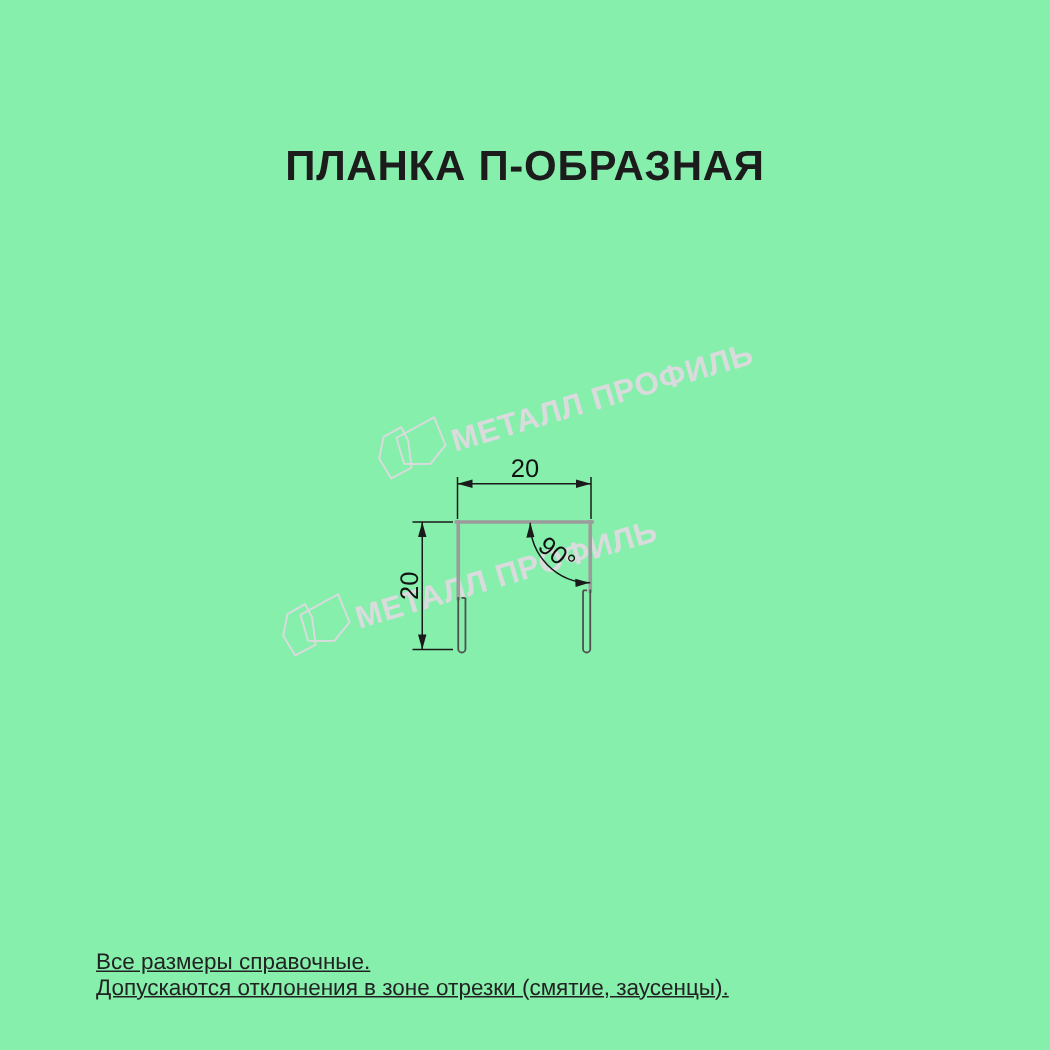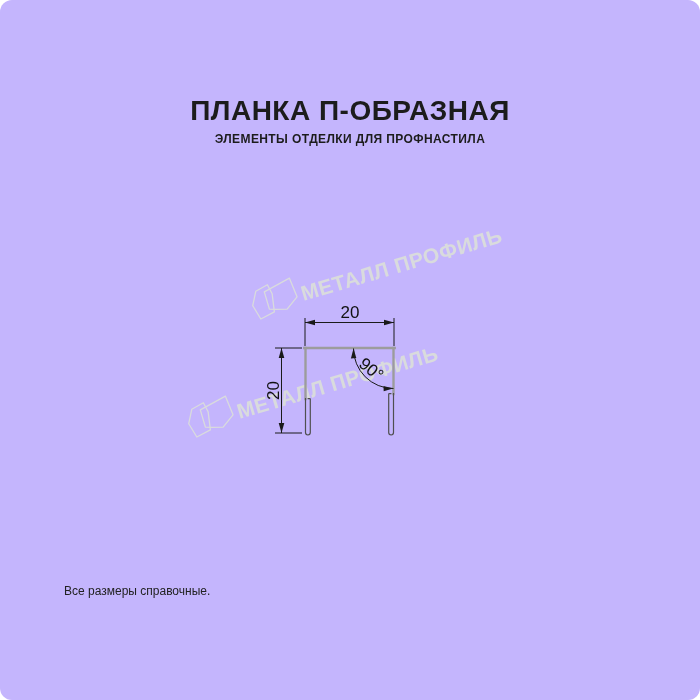--- a/index.html
+++ b/index.html
@@ -1,45 +1,44 @@
 <!DOCTYPE html>
 <html><head>
 <meta charset="utf-8">
 <style>
   html,body{margin:0;padding:0;background:#ffffff;}
-  #page{position:relative;width:700px;height:700px;background:#c4b5fd;overflow:hidden;
-        font-family:"Liberation Sans",sans-serif;border-radius:12px;}
+  #page{position:relative;width:700px;height:700px;background:#86efac;overflow:hidden;
+        font-family:"Liberation Sans",sans-serif;}
   
   #header{position:absolute;top:97px;left:0;width:700px;text-align:center;}
   .title-line{font-weight:bold;font-size:28px;line-height:28px;color:#1c1c1c;
               letter-spacing:0.5px;}
   .subtitle{margin-top:7px;font-weight:bold;font-size:12px;letter-spacing:0.4px;
             color:#1c1c1c;}
   
   #drawing{position:absolute;left:0;top:0;width:700px;height:700px;}
   .pline{stroke:#9c9c9c;stroke-width:2.4;fill:none;stroke-linecap:square;}
   .hem{stroke:#4f4f4f;stroke-width:1.2;fill:none;}
   .dim{stroke:#1a1a1a;stroke-width:1;fill:none;}
   .dimfill{fill:#1a1a1a;stroke:none;}
   .dimtext{fill:#111111;font-family:"Liberation Sans",sans-serif;font-size:17px;}
   .wm{stroke:#d9dbdd;stroke-width:1.3;fill:none;stroke-linejoin:round;}
   .wmtext{fill:#d9dbdd;font-family:"Liberation Sans",sans-serif;font-weight:bold;
           font-size:21px;letter-spacing:0.5px;}
   
-  #footer{position:absolute;left:64px;top:583px;font-size:12px;line-height:16.5px;
-          color:#222222;}
+  #footer{position:absolute;left:64px;top:634px;font-size:15px;line-height:16.5px;
+          color:#222222;text-decoration:underline;}
 </style>
 </head>
 <body>
 
 <div id="page">
 
   <div id="header">
     <div class="title-line">ПЛАНКА П-ОБРАЗНАЯ</div>
-    <div class="subtitle">ЭЛЕМЕНТЫ ОТДЕЛКИ ДЛЯ ПРОФНАСТИЛА</div>
   </div>
 
   <svg id="drawing" viewBox="0 0 700 700" aria-hidden="true">
 
     <g transform="translate(246,290) rotate(-16.5)">
       <g>
         <path class="wm" d="M2,17 L9,4 L22,1 L24,11 L21,29 L6,32 Z"></path>
         <path class="wm" d="M17,7 L45,1 L47,21 L34,30 L23,27 L17,25 Z"></path>
       </g>
       <text class="wmtext" x="52" y="27">МЕТАЛЛ ПРОФИЛЬ</text>
@@ -86,15 +85,16 @@
       <path class="dimfill" d="M353.5,348.5 L350.9,358.5 L356.3,358 Z"></path>
       <path class="dimfill" d="M393,388.5 L383.5,385.9 L383.7,391.3 Z"></path>
       <g transform="translate(371.5,369) rotate(38)">
         <text class="dimtext" text-anchor="middle" y="6">90°</text>
       </g>
     </g>
   </svg>
 
   <div id="footer">
     <div>Все размеры справочные.</div>
+    <div>Допускаются отклонения в зоне отрезки (смятие, заусенцы).</div>
   </div>
 
 </div>
 
 </body></html>

